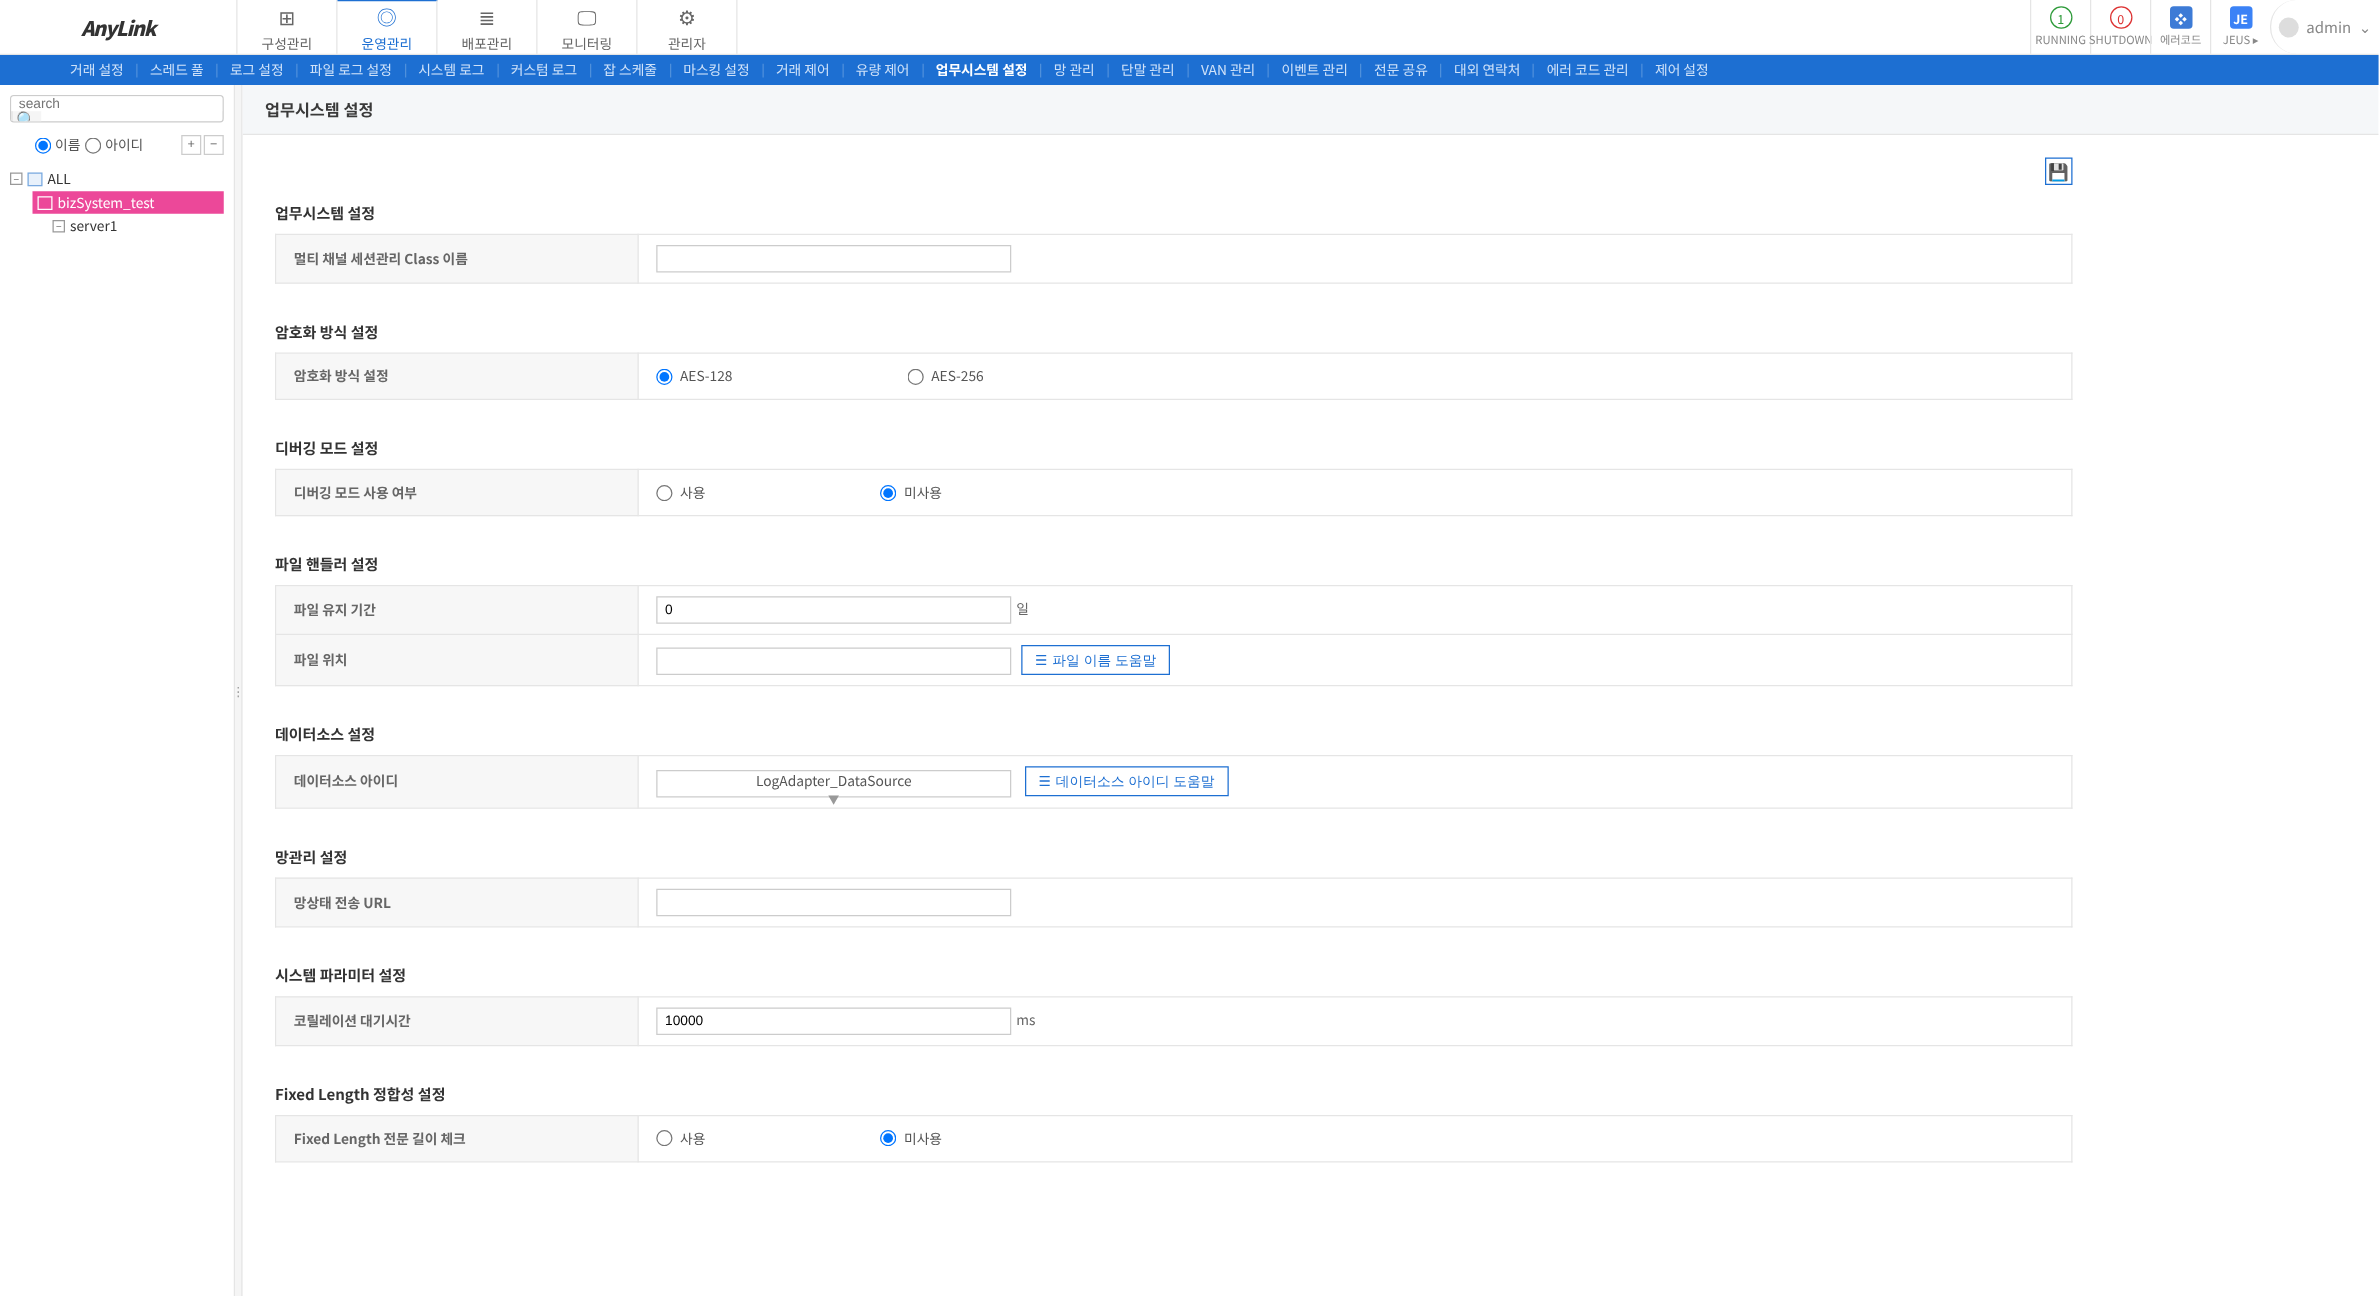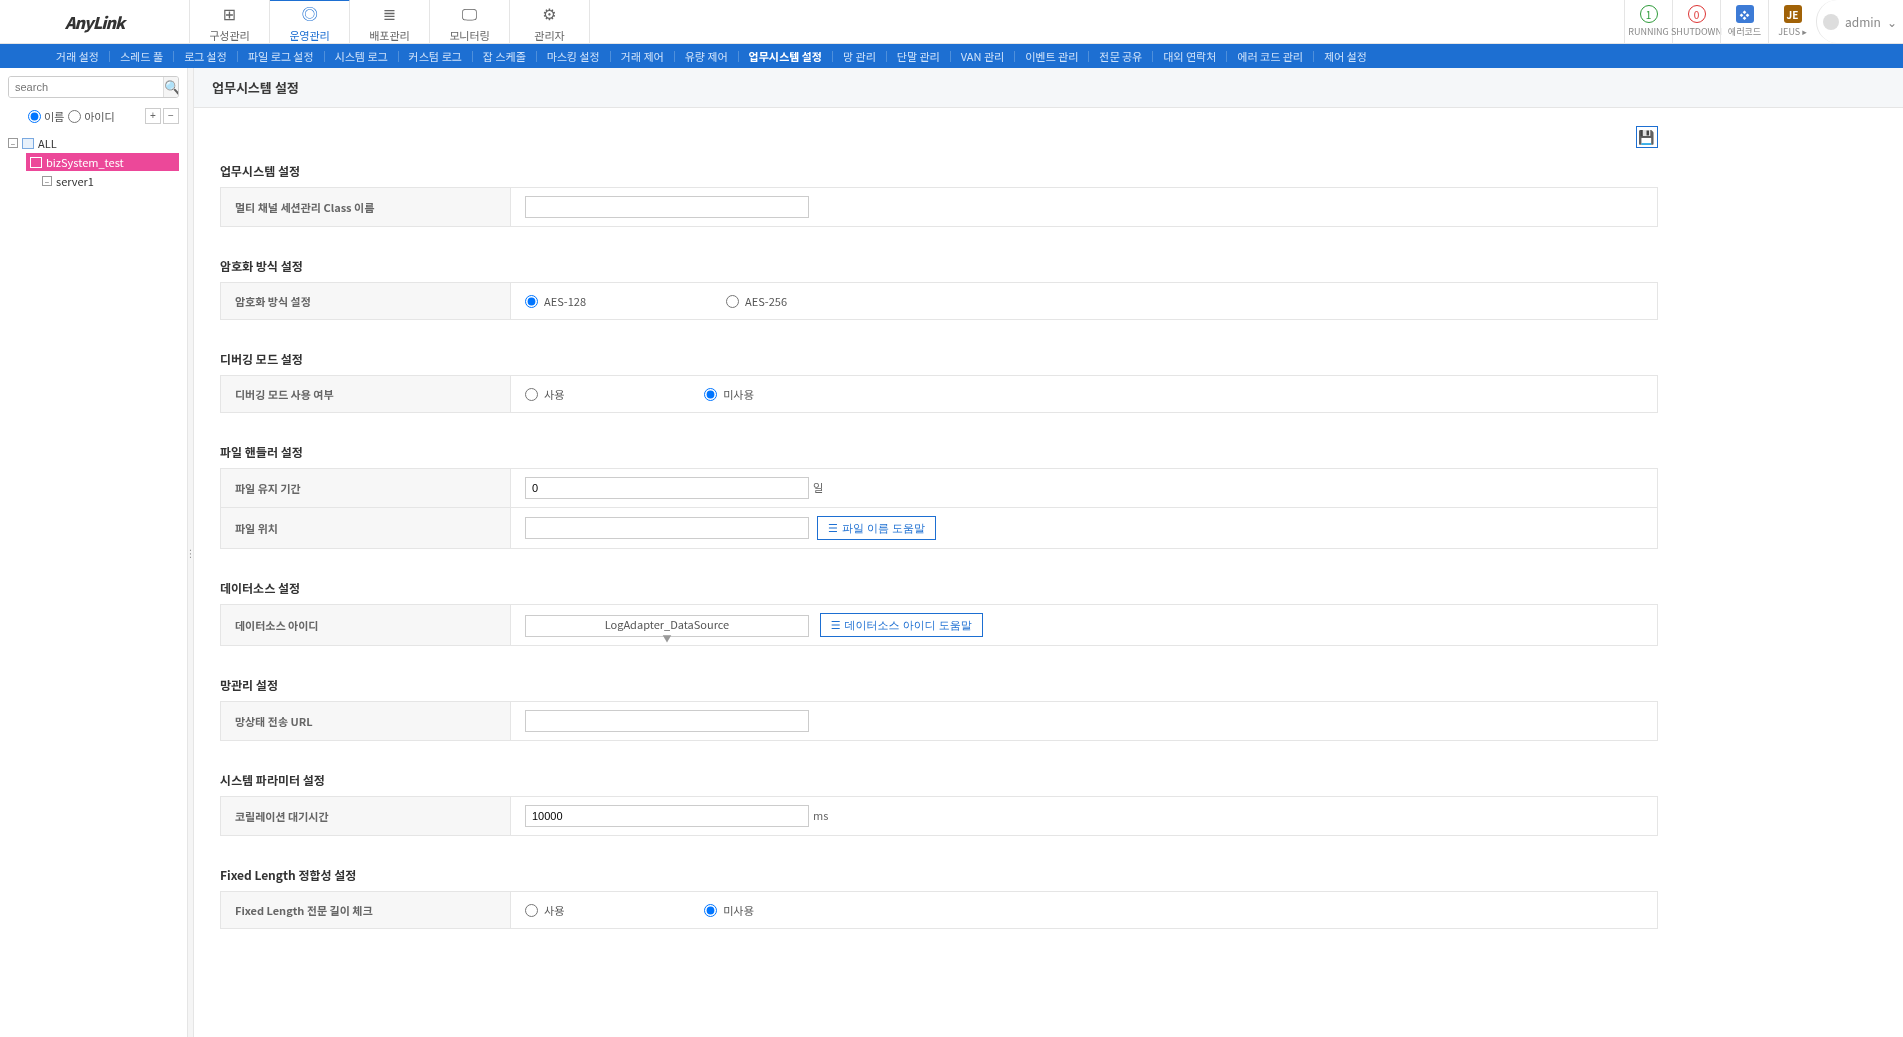--- a/index.html
+++ b/index.html
@@ -13,40 +13,40 @@
 .main-tab.active { color: #1d6fd2; border-top: 2px solid #1d6fd2; margin-top: -1px; }
 .main-tab .mt-icon { font-size: 16px; }
 .hdr-spacer { flex: 1; }
 .hdr-right { display: flex; align-items: stretch; }
 .hdr-btn { width: 48px; display: flex; flex-direction: column; align-items: center; justify-content: center; border-left: 1px solid #e5e5e5; font-size: 9px; color: #888; cursor: pointer; gap: 2px; }
 .hdr-btn .icon-circle { width: 18px; height: 18px; border-radius: 50%; display: flex; align-items: center; justify-content: center; font-size: 10px; }
 .running { border: 1.5px solid #2e9b3a; color: #2e9b3a; }
 .shutdown { border: 1.5px solid #d33; color: #d33; }
 .square-ic { width: 18px; height: 18px; border-radius: 3px; display: flex; align-items: center; justify-content: center; color: #fff; font-size: 10px; font-weight: bold; }
 .err-ic { background: #3d7bd6; }
-.jeus-ic { background: #a16207; }
+.jeus-ic { background: #3b82f6; }
 .user-area { display: flex; align-items: center; padding: 0 6px; gap: 6px; color: #888; border-left: 1px solid #e5e5e5; cursor: pointer; border-radius: 21px; }
 .user-area .avatar { width: 16px; height: 16px; border-radius: 50%; background: #ddd; }
 
 
 .sub-nav { background: #1d6fd2; height: 24px; display: flex; align-items: center; padding-left: 46px; gap: 0; }
 .sub-nav a { color: #cfe2f9; font-size: 11px; padding: 0 10px; border-right: 1px solid #4f90db; cursor: pointer; line-height: 1; }
 .sub-nav a:last-child { border-right: none; }
 .sub-nav a.active { color: #fff; font-weight: bold; }
 
 
 .body { display: flex; height: calc(100vh - 68px); }
 .sidebar { width: 188px; border-right: 1px solid #e5e5e5; display: flex; flex-direction: column; position: relative; }
 .splitter { width: 6px; background: #f5f5f5; display: flex; align-items: center; justify-content: center; cursor: col-resize; border-right: 1px solid #e5e5e5; }
 .splitter span { font-size: 10px; color: #999; }
 .content { flex: 1; overflow: auto; }
 
 
 .search-row { padding: 8px 8px 4px; }
-.search-wrap { display: flex; border: 1px solid #ccc; border-radius: 3px; overflow: hidden; height: 22px; }
+.search-wrap { display: flex; border: 1px solid #ccc; border-radius: 3px; overflow: hidden; height: 22px; flex-direction: column; }
 .search-wrap input { flex: 1; border: none; outline: none; padding: 0 6px; font-size: 11px; }
 .search-wrap button { width: 24px; border: none; background: #f5f5f5; color: #888; cursor: pointer; border-left: 1px solid #ddd; }
 
 .radio-row { display: flex; align-items: center; gap: 4px; padding: 6px 8px; font-size: 11px; color: #555; margin-left: 20px; }
 .radio-row label { display: flex; align-items: center; gap: 3px; cursor: pointer; }
 .mini-btns { margin-left: auto; display: flex; gap: 2px; }
 .mini-btns button { width: 16px; height: 16px; border: 1px solid #ccc; background: #fff; font-size: 10px; line-height: 1; cursor: pointer; color: #666; }
 
 .tree { padding: 4px 8px; font-size: 11px; }
 .tree-node { display: flex; align-items: center; gap: 4px; padding: 1px 0; cursor: pointer; }

